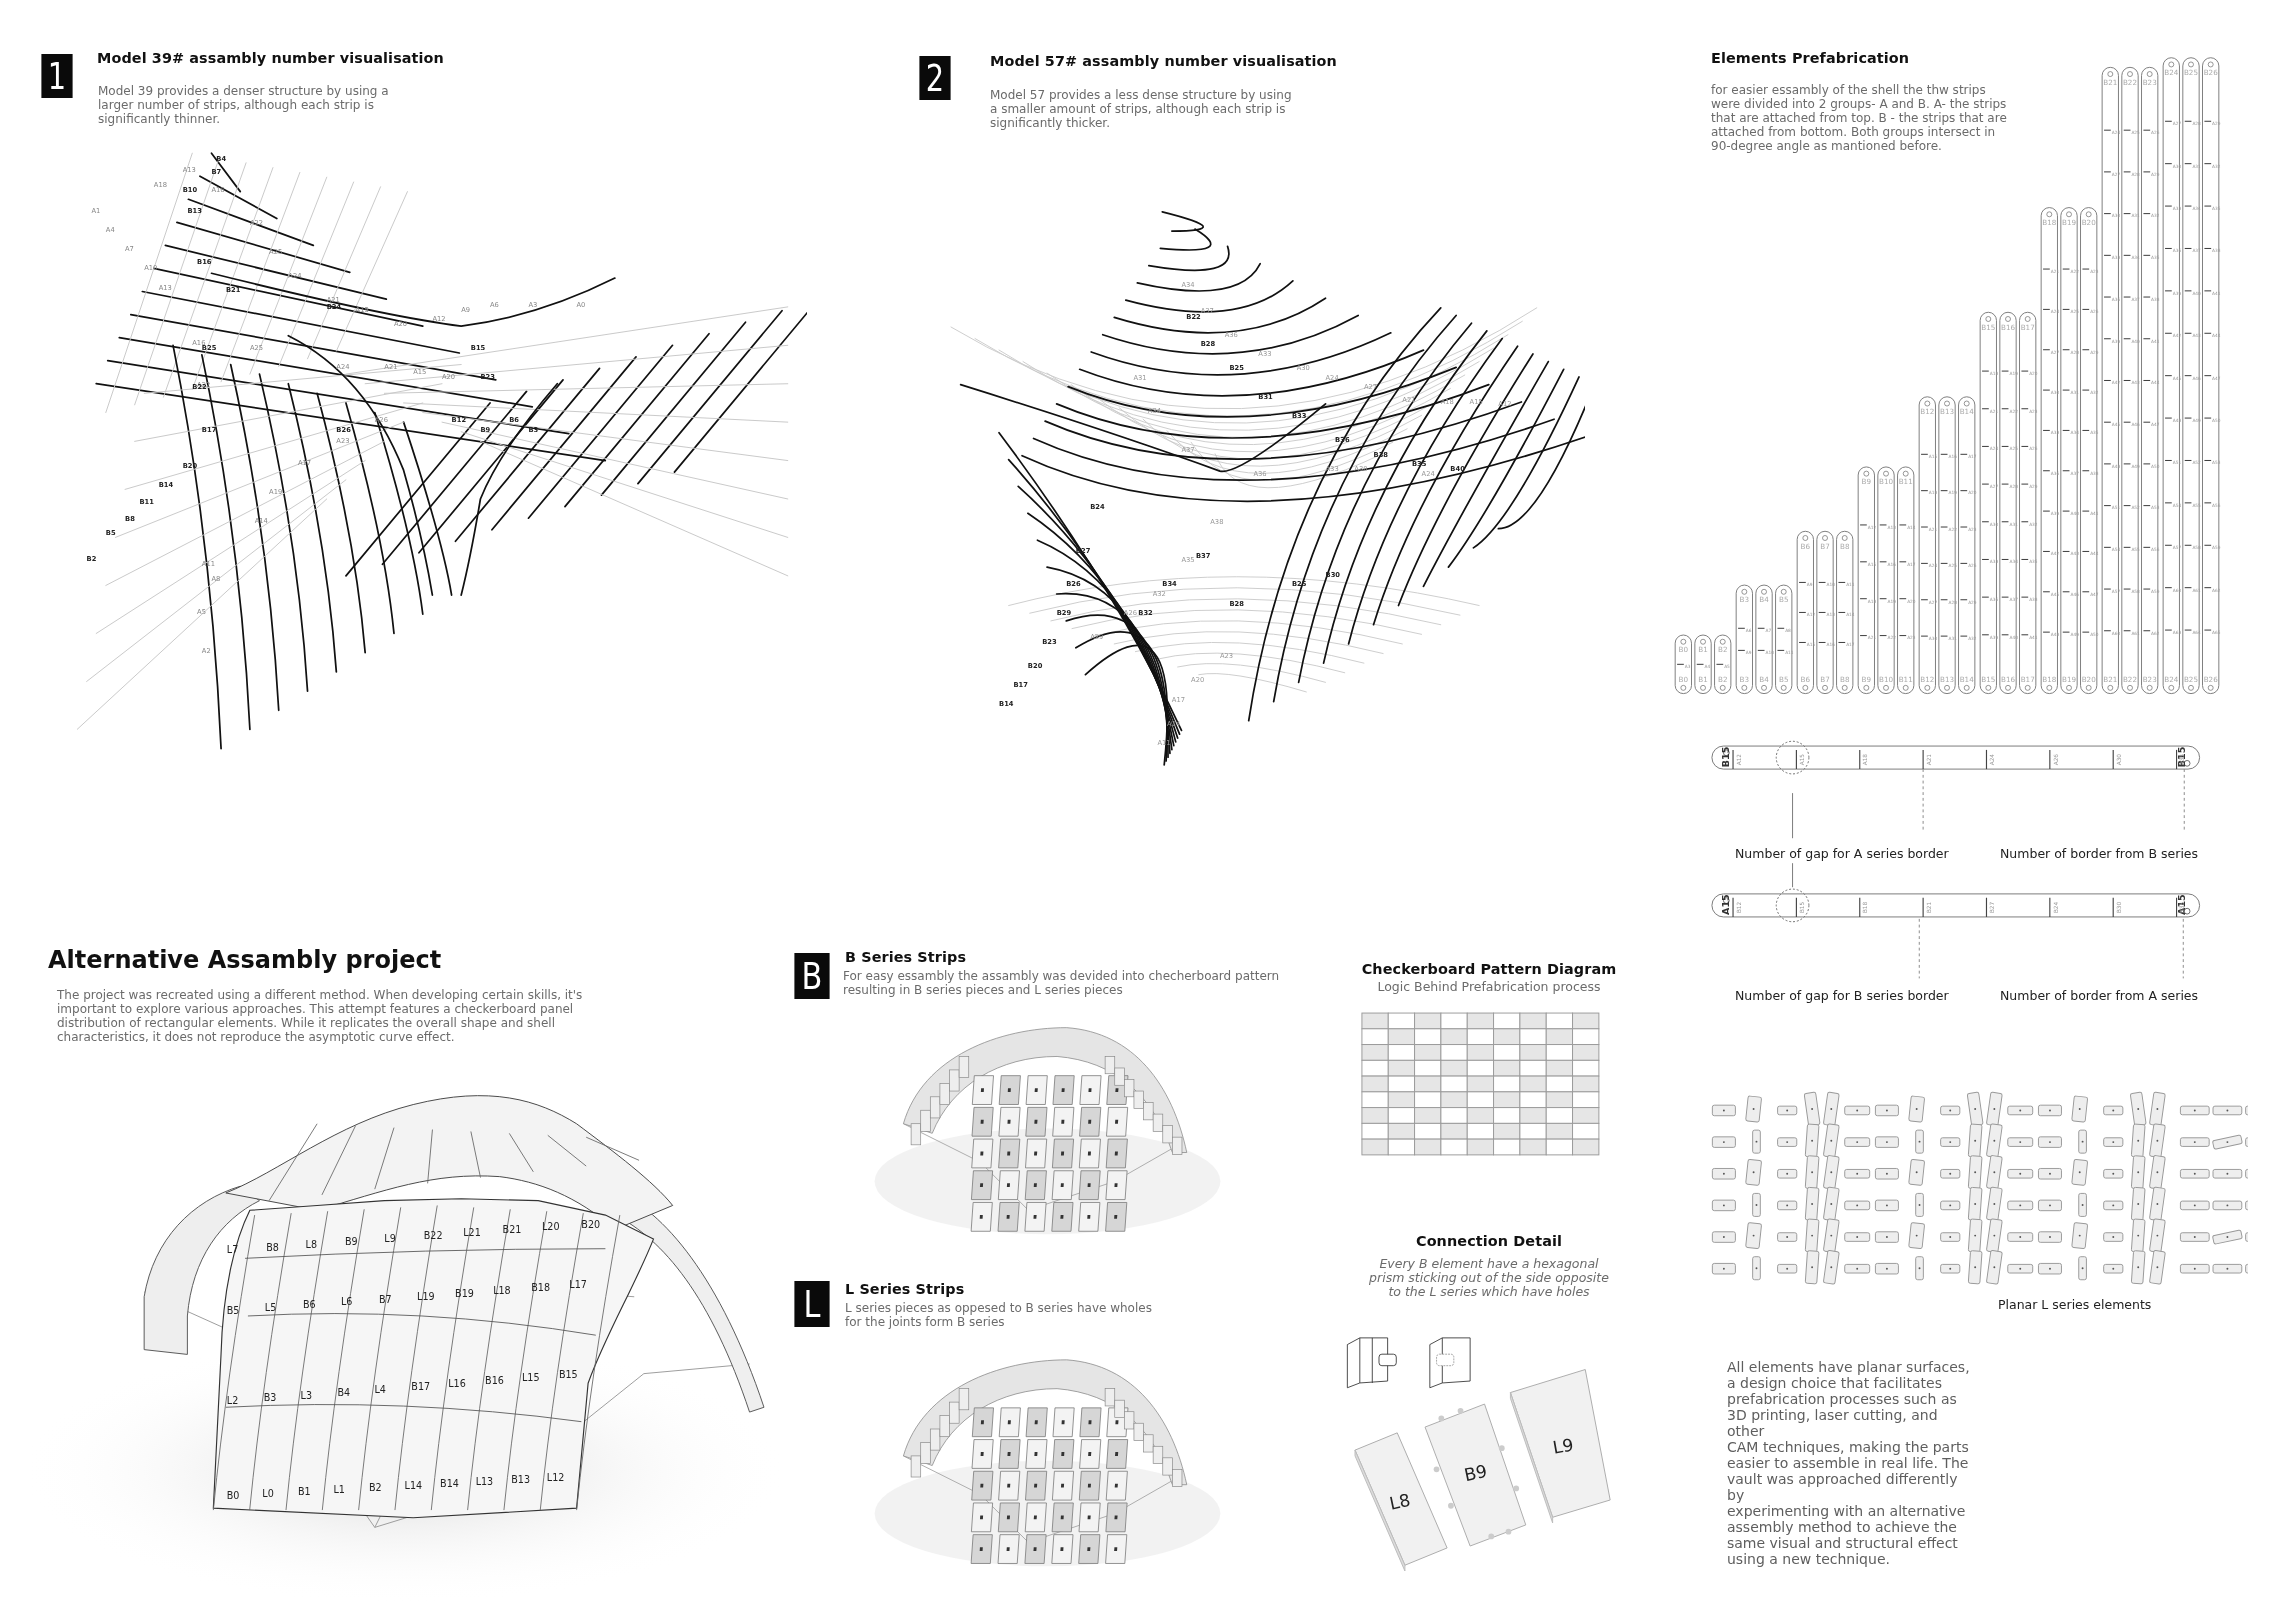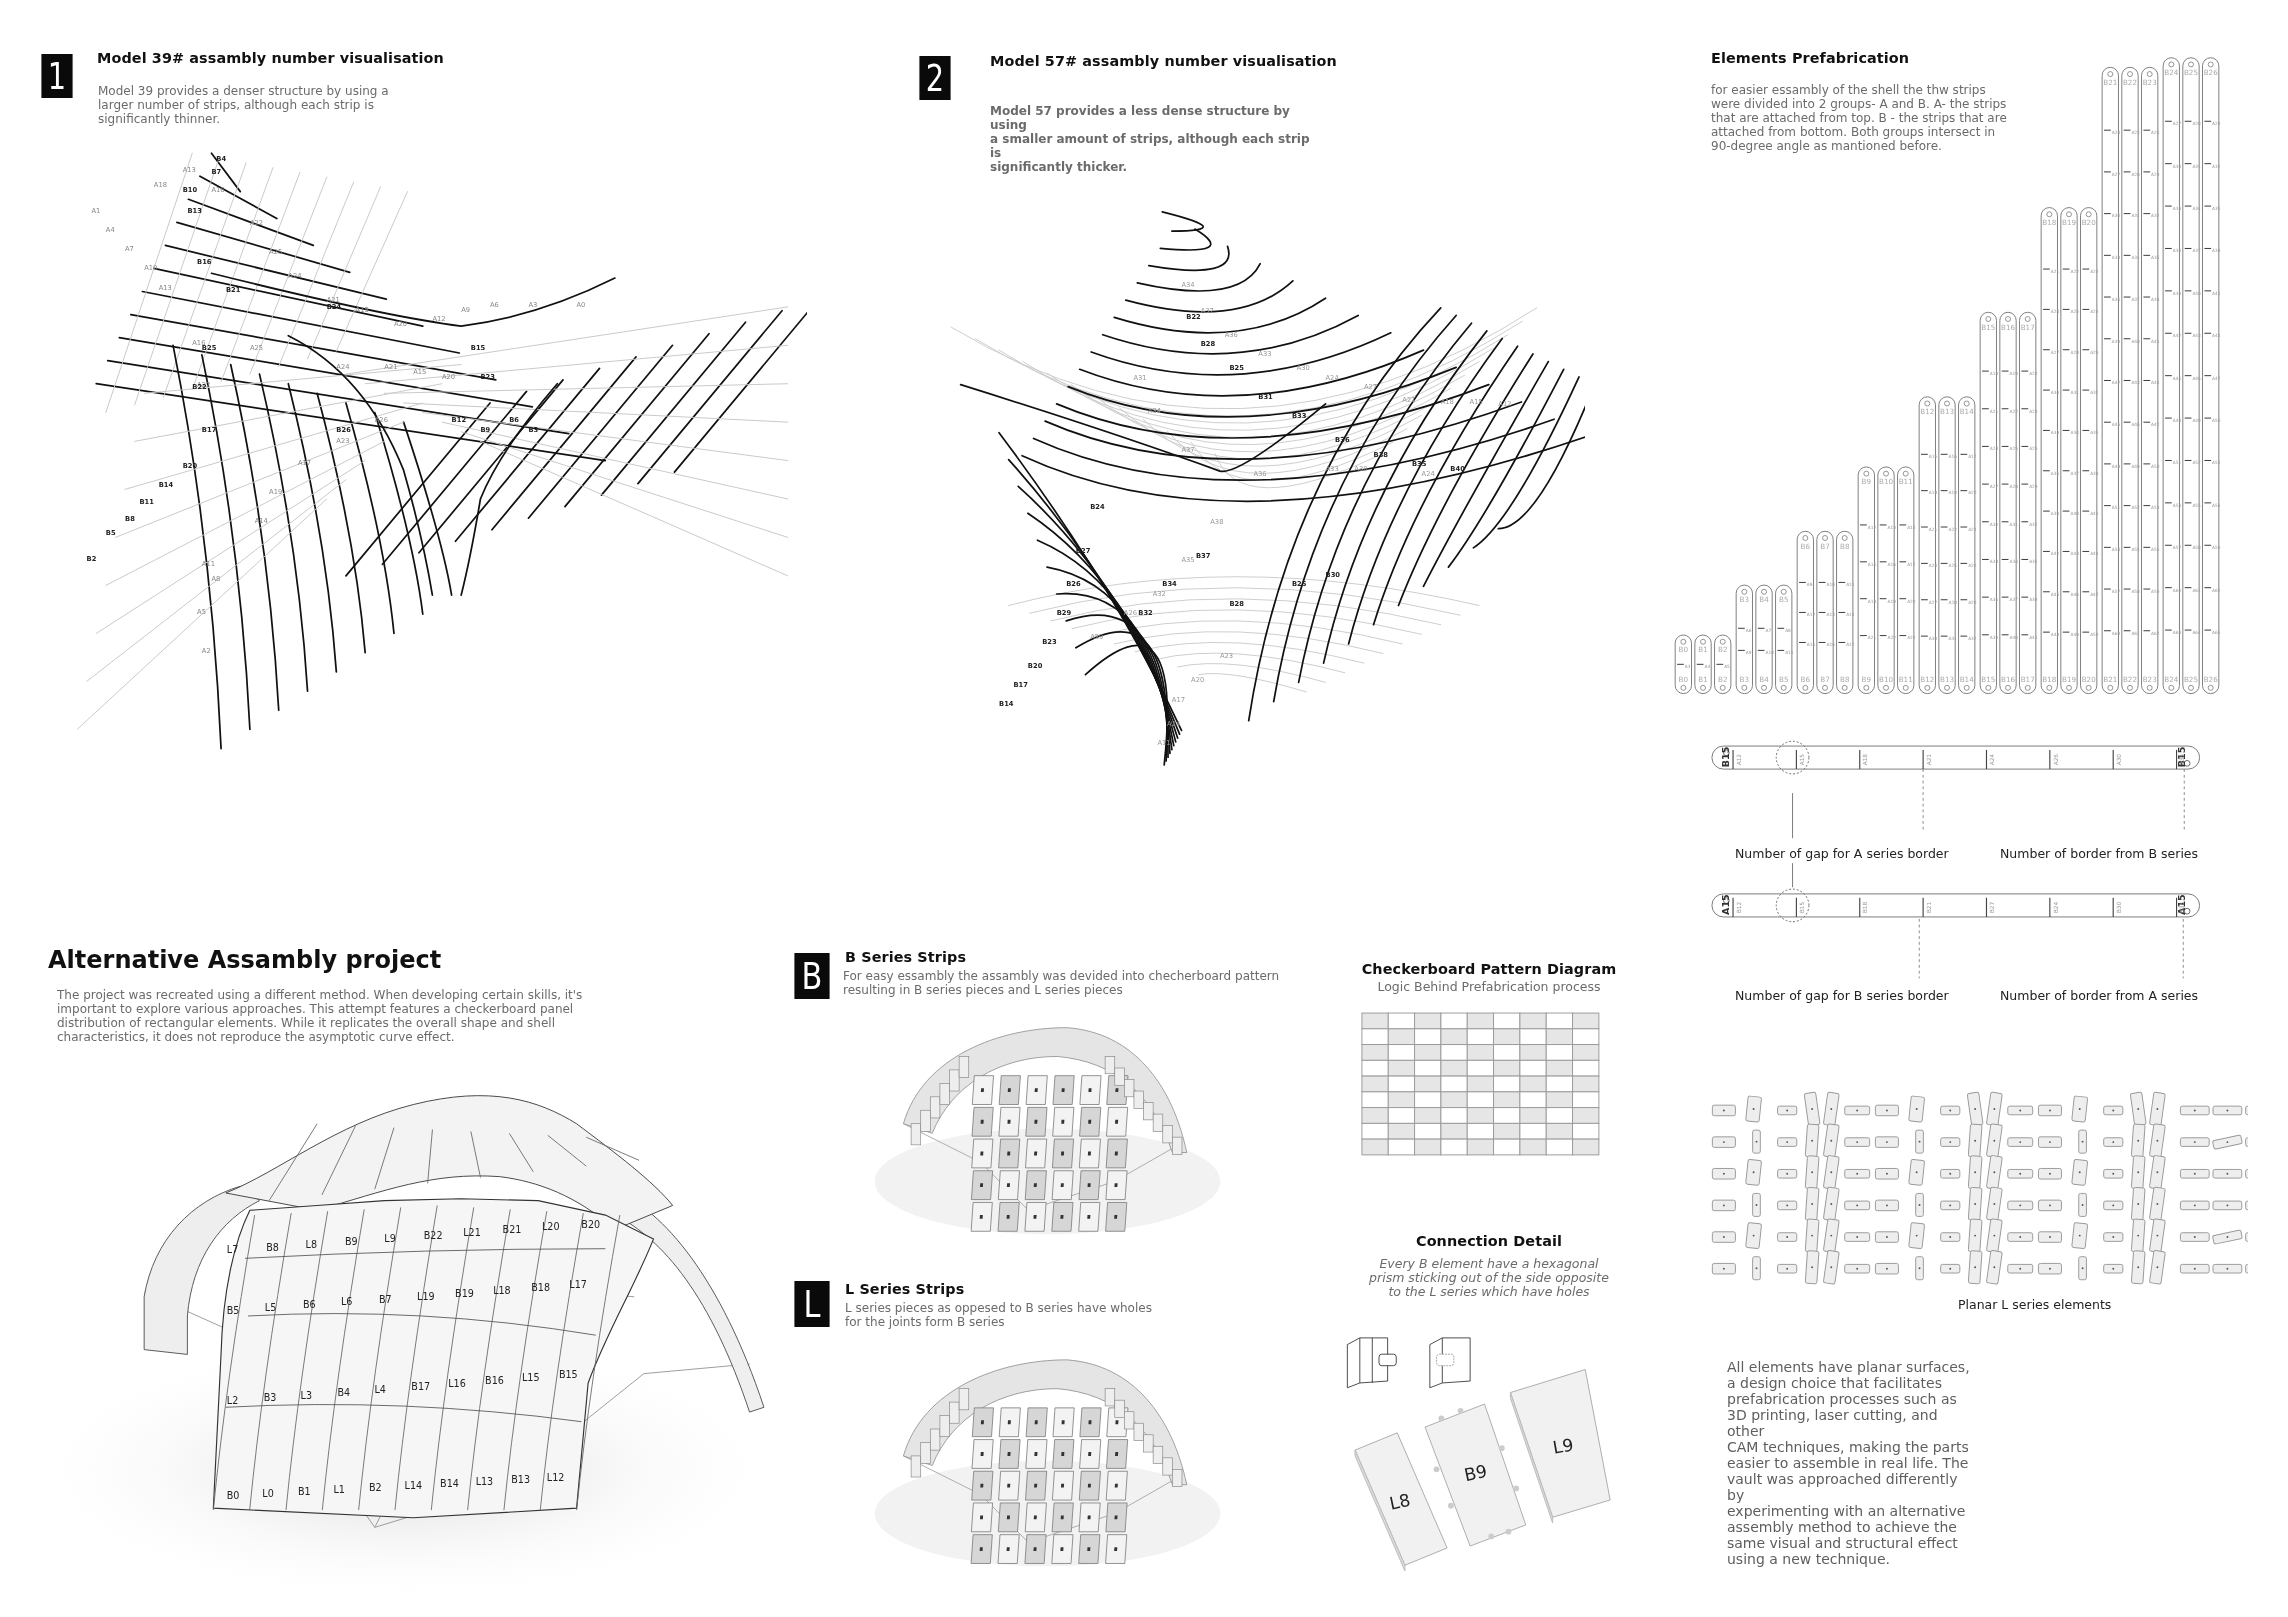--- a/index.html
+++ b/index.html
@@ -141,21 +141,21 @@
       <text x="85" y="368" font-size="7" font-weight="700" fill="#222">B14</text>
       <text x="65" y="385" font-size="7" font-weight="700" fill="#222">B11</text>
       <text x="50" y="403" font-size="7" font-weight="700" fill="#222">B8</text>
       <text x="30" y="418" font-size="7" font-weight="700" fill="#222">B5</text>
       <text x="10" y="445" font-size="7" font-weight="700" fill="#222">B2</text>
     </g>
 </svg>
 
 <div class="badge num" style="left:915px; top:56px;">2</div>
 <div class="abs h-small" style="left:990px; top:53px;">Model 57# assambly number visualisation</div>
-<div class="abs body-txt" style="left:990px; top:104px; width:327px;font-weight:bold;">Model 57 provides a less dense structure by using
+<div class="abs body-txt" style="left:990px; top:88px; width:327px;">Model 57 provides a less dense structure by using
 a smaller amount of strips, although each strip is
 significantly thicker.</div>
 
 <svg class="abs" style="left:922px; top:183px;" width="663" height="749" viewBox="0 0 690 780">
   <g id="m57" stroke-linecap="round">
       <path d="M30,150 Q330,330 640,130" fill="none" stroke="#cccccc" stroke-width="1"></path>
       <path d="M55,162 Q330,332 625,144" fill="none" stroke="#cccccc" stroke-width="1"></path>
       <path d="M80,174 Q330,334 610,158" fill="none" stroke="#cccccc" stroke-width="1"></path>
       <path d="M105,186 Q330,336 595,172" fill="none" stroke="#cccccc" stroke-width="1"></path>
       <path d="M130,198 Q330,338 580,186" fill="none" stroke="#cccccc" stroke-width="1"></path>
@@ -1470,21 +1470,21 @@
       <rect x="460" y="172" width="12" height="34" rx="2" fill="#eeeeee" stroke="#999" stroke-width="1" transform="rotate(8 466 189)" filter=""></rect>
       <circle cx="466" cy="189" r="1" fill="#555"></circle>
       <rect x="490" y="186" width="30" height="9" rx="2" fill="#eeeeee" stroke="#999" stroke-width="1" transform="rotate(0 505 190.5)" filter=""></rect>
       <circle cx="505" cy="190.5" r="1" fill="#555"></circle>
       <rect x="524" y="186" width="30" height="9" rx="2" fill="#eeeeee" stroke="#999" stroke-width="1" transform="rotate(0 539 190.5)" filter=""></rect>
       <circle cx="539" cy="190.5" r="1" fill="#555"></circle>
       <rect x="558" y="186" width="30" height="9" rx="2" fill="#eeeeee" stroke="#999" stroke-width="1" transform="rotate(0 573 190.5)" filter=""></rect>
       <circle cx="573" cy="190.5" r="1" fill="#555"></circle>
     </g>
 </svg>
-<div class="abs caption" style="left:1958px; top:1297px;text-align:center;">Planar L series elements</div>
+<div class="abs caption" style="left:1998px; top:1297px;text-align:center;">Planar L series elements</div>
 
 <div class="abs body-txt" style="left:1727px; top:1359px; width:250px; font-size:14px; line-height:16px; color:#5e5e5e;">All elements have planar surfaces,
 a design choice that facilitates
 prefabrication processes such as
 3D printing, laser cutting, and other
 CAM techniques, making the parts
 easier to assemble in real life. The
 vault was approached differently by
 experimenting with an alternative
 assembly method to achieve the

